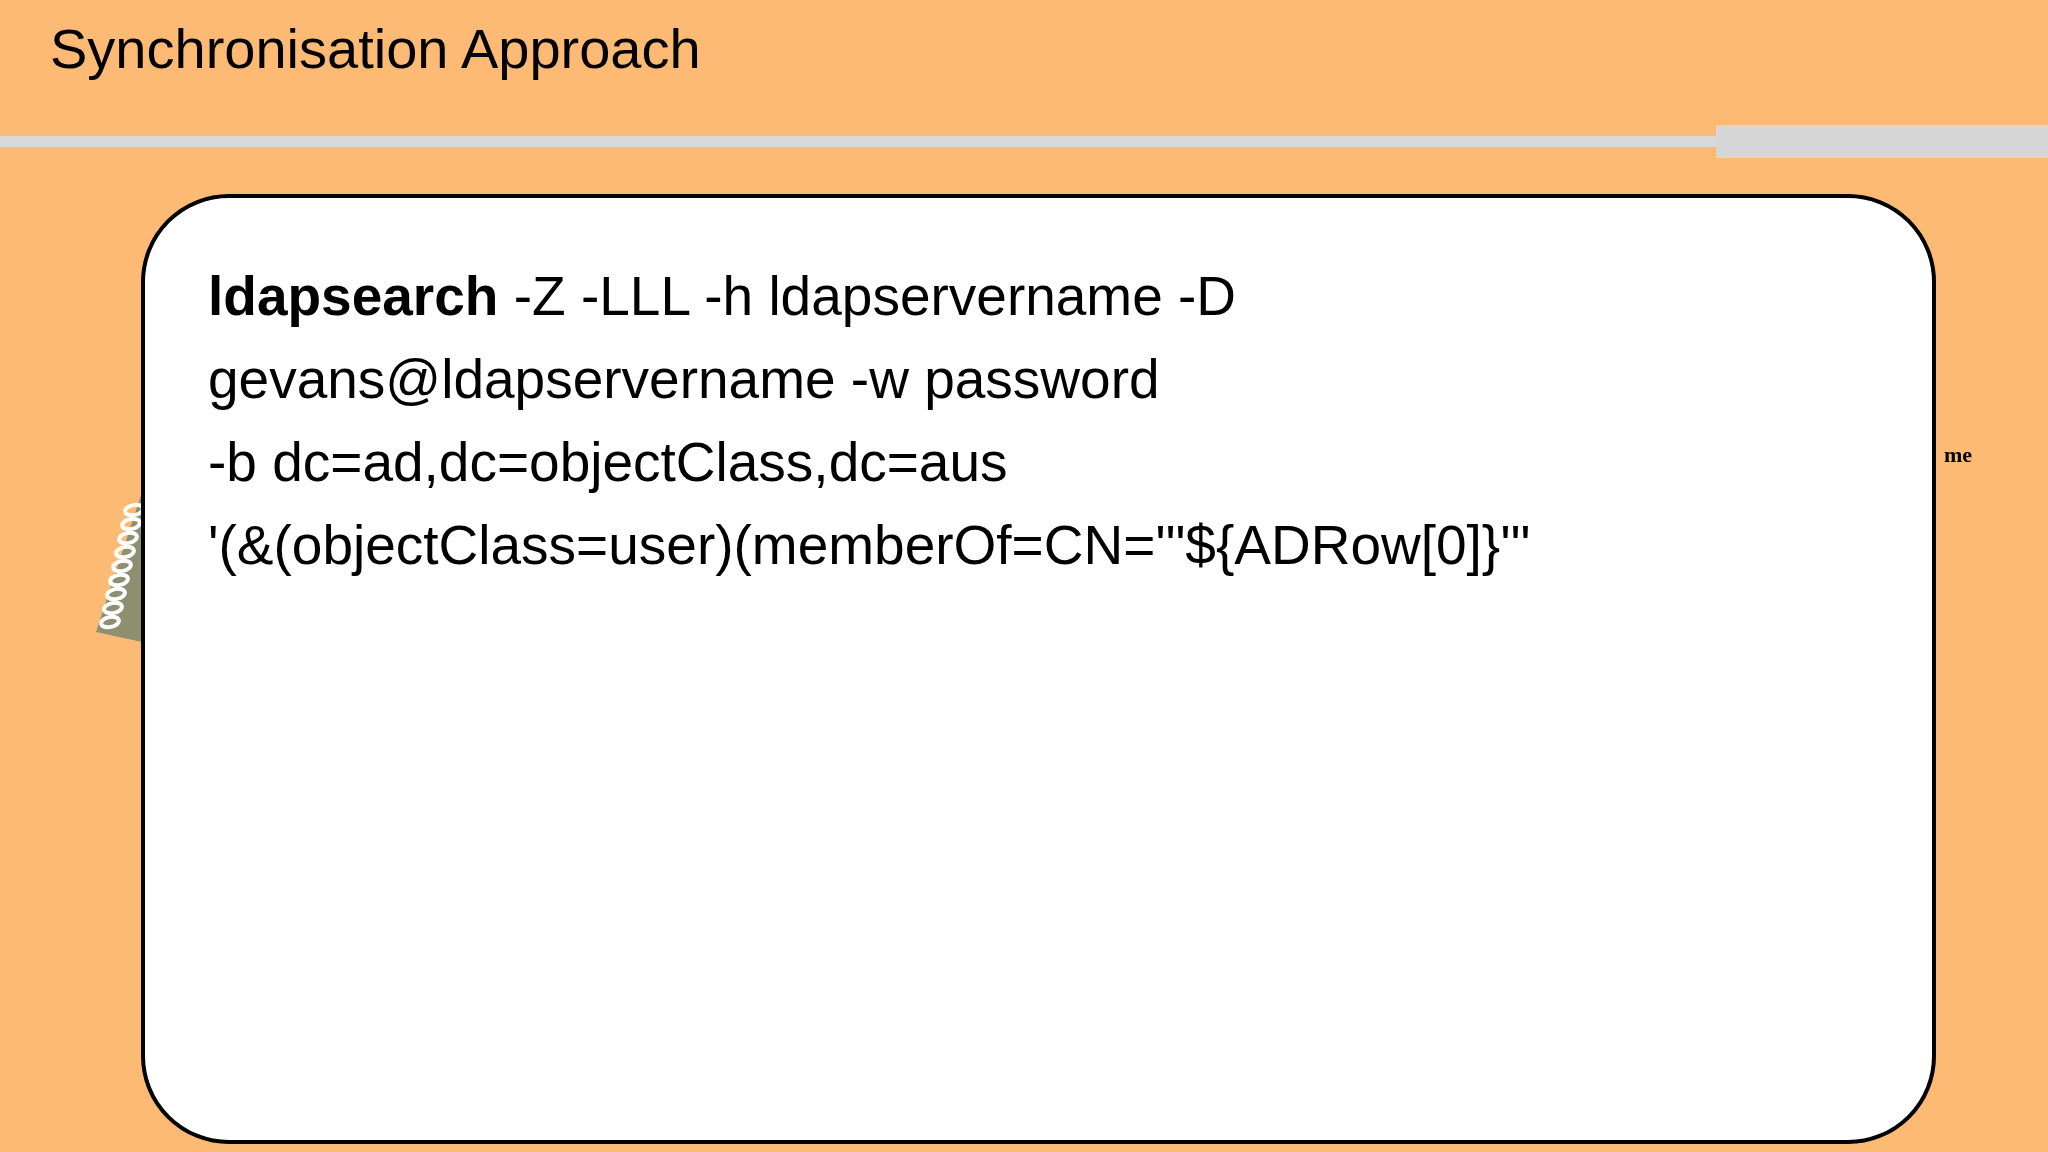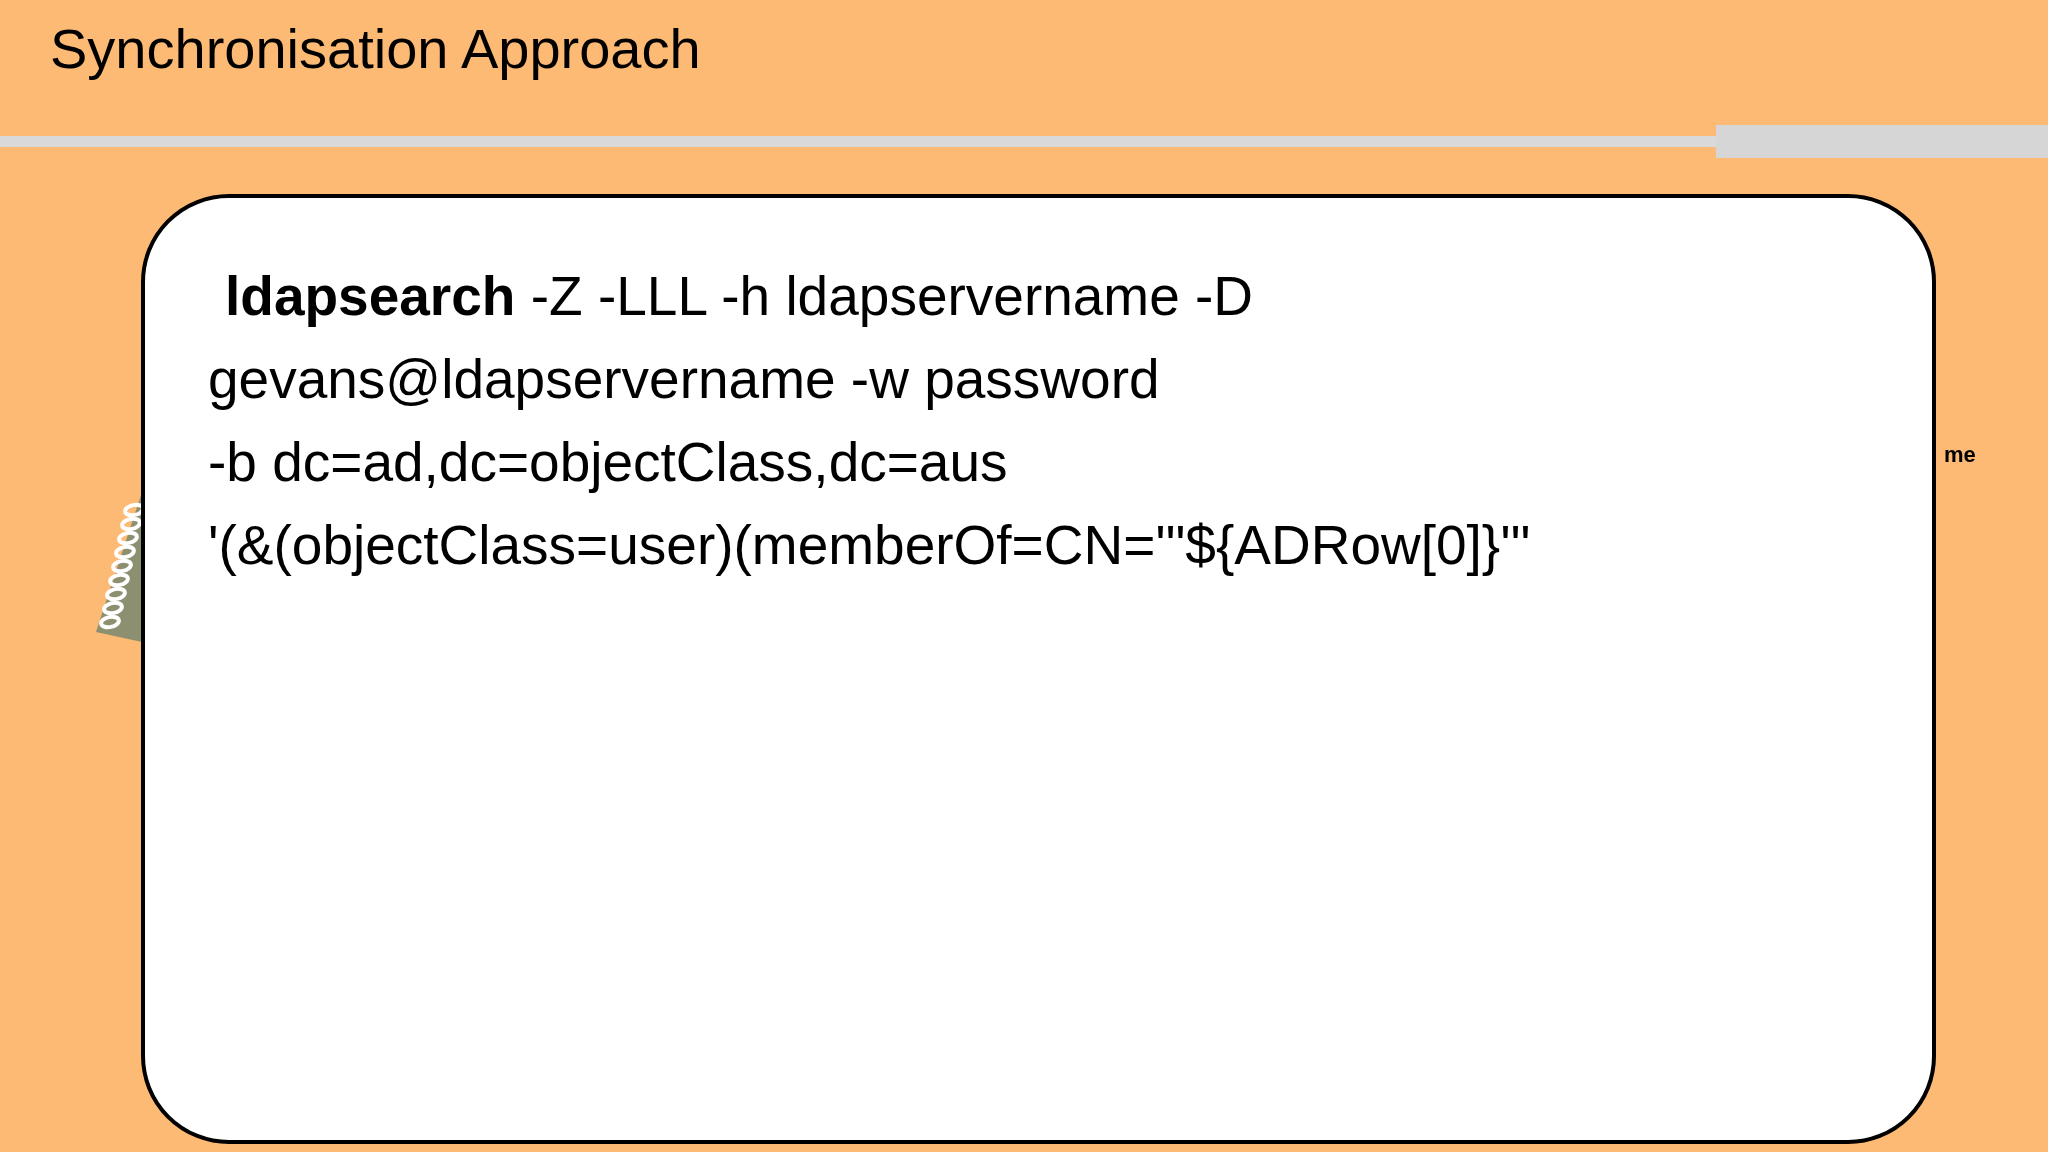--- a/index.html
+++ b/index.html
@@ -95,21 +95,21 @@
     position: absolute;
     left: 208px;
     top: 255px;
     width: 1700px;
     color: #000000;
     font-size: 55px;
     line-height: 83px;
     white-space: nowrap;
   }
   .code-line { display: block; }
-  .code-line b { font-weight: bold; margin-left: 17px; }
+  .code-line b { font-weight: bold; }
 
   
   .db-label {
     position: absolute;
     font-weight: bold;
     font-size: 22px;
     color: #000000;
     white-space: nowrap;
   }
 </style>
@@ -137,21 +137,21 @@
 
         <rect x="1330" y="338" width="50" height="38" fill="#e8eaf0" stroke="#000000" stroke-width="3"></rect>
         <rect x="1330" y="438" width="50" height="38" fill="#e8eaf0" stroke="#000000" stroke-width="3"></rect>
 
         <line x1="1272" y1="380" x2="1330" y2="356" stroke="#5569a8" stroke-width="3"></line>
         <line x1="1272" y1="410" x2="1340" y2="462" stroke="#5569a8" stroke-width="3"></line>
         <line x1="1268" y1="372" x2="1268" y2="418" stroke="#000000" stroke-width="6"></line>
       </g>
     </svg>
 
-    <div class="db-label" style="left:1944px; top:292px;">me</div>
+    <div class="db-label" style="left:1944px; top:292px;font-family:Liberation Serif, serif;">me</div>
   </div>
 
   <div class="notebook">
     <svg viewBox="0 0 92 160" width="92" height="160" xmlns="http://www.w3.org/2000/svg">
       <polygon points="46,0 92,0 92,160 0,140" fill="#8c9070"></polygon>
       <g stroke="#ffffff" stroke-width="4" fill="none">
         <ellipse cx="38" cy="18" rx="9" ry="5" transform="rotate(-12 38 18)"></ellipse>
         <ellipse cx="35" cy="32" rx="9" ry="5" transform="rotate(-12 35 32)"></ellipse>
         <ellipse cx="32" cy="46" rx="9" ry="5" transform="rotate(-12 32 46)"></ellipse>
         <ellipse cx="29" cy="60" rx="9" ry="5" transform="rotate(-12 29 60)"></ellipse>

